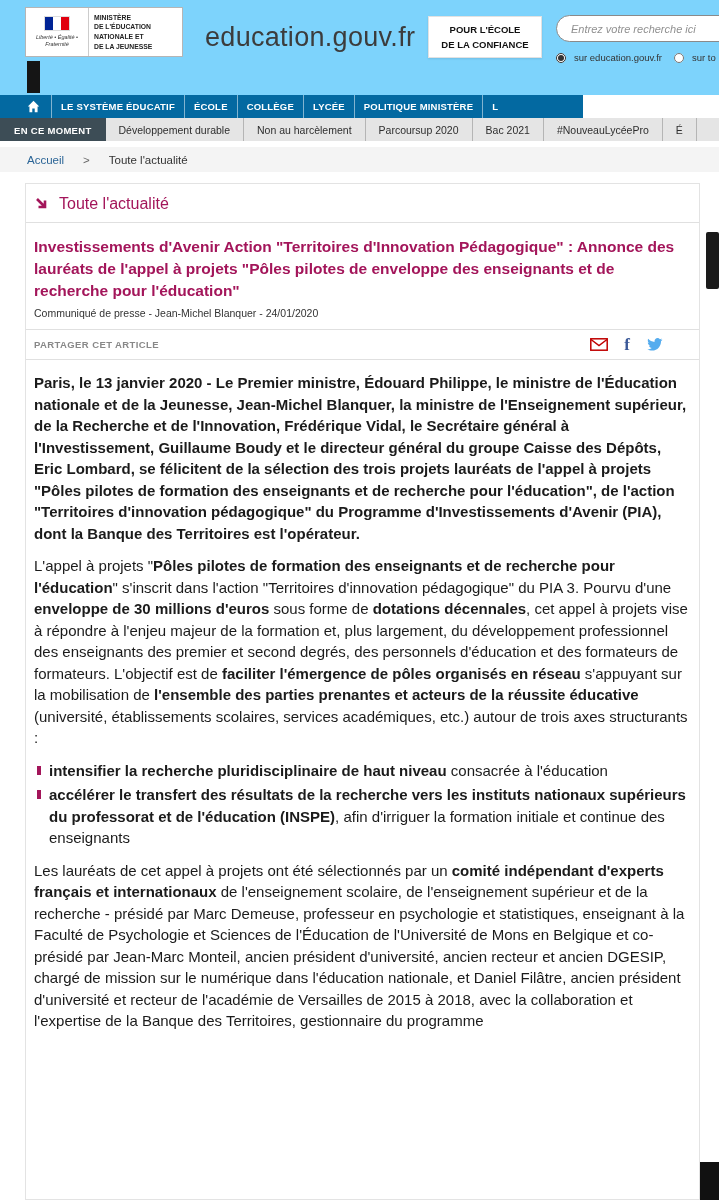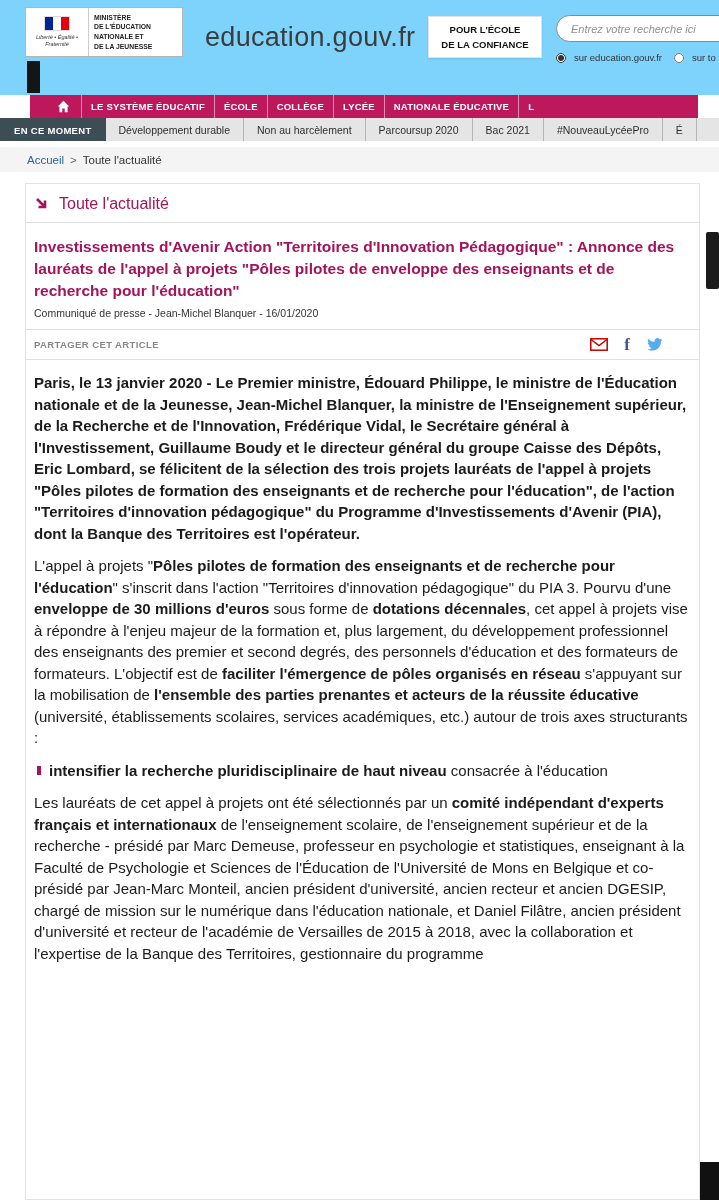--- a/index.html
+++ b/index.html
@@ -18,29 +18,29 @@
   .logo-right{flex:1;display:flex;align-items:center;padding:2px 5px;font-size:6.8px;font-weight:bold;color:#222;line-height:1.4;white-space:pre-line;}
   .dark-block{position:absolute;left:27px;top:61px;width:13px;height:32px;background:#151515;}
   .site-title{position:absolute;left:205px;top:22px;font-size:27px;color:#3c3c3c;letter-spacing:.3px;}
   .tagline{position:absolute;left:428px;top:16px;width:104px;padding:5px 4px;border:1px solid #e2e2e2;box-shadow:0 1px 2px rgba(0,0,0,.1);font-size:9.5px;font-weight:bold;text-align:center;white-space:pre-line;line-height:1.6;color:#111;background:#fff;}
   .search-input{position:absolute;left:556px;top:15px;width:240px;height:27px;border:1px solid #8a8a8a;border-radius:14px;padding:0 14px;font-size:11px;box-sizing:border-box;font-family:"Liberation Sans",sans-serif;outline:none;color:#333;}
   .search-input::placeholder{font-style:italic;color:#909090;}
   .scopes{position:absolute;left:556px;top:52px;display:flex;gap:12px;align-items:center;white-space:nowrap;font-size:9.5px;color:#333;}
   .scope{display:flex;align-items:center;gap:8px;}
   .scope input{width:10px;height:10px;margin:0;accent-color:#333;}
   
-  .main-nav{position:absolute;top:95px;left:0;width:668px;height:23px;background:#be185d;display:flex;align-items:stretch;overflow:hidden;white-space:nowrap;margin-left:30px;}
+  .main-nav{position:absolute;top:95px;left:0;width:583px;height:23px;background:#0369a1;display:flex;align-items:stretch;overflow:hidden;white-space:nowrap;}
   .nav-home{display:flex;align-items:center;padding:0 11px 0 27px;}
   .nav-item{color:#fff;font-weight:bold;font-size:9.5px;padding:0 9px;display:flex;align-items:center;border-left:1px solid rgba(255,255,255,.5);letter-spacing:.2px;}
   
   .topics{position:absolute;top:118px;left:0;width:719px;height:23px;background:#e5e5e5;display:flex;align-items:stretch;overflow:hidden;white-space:nowrap;}
   .topics-label{background:#3d4d56;color:#fff;font-weight:bold;font-size:9.5px;display:flex;align-items:center;padding:12px 14px;letter-spacing:.3px;}
   .topic-item{font-size:10.5px;color:#2e2e2e;display:flex;align-items:center;padding:0 13px;border-right:1px solid #b5b5b5;}
   
-  .breadcrumb{position:absolute;top:147px;left:0;width:719px;height:25px;background:#f4f4f4;display:flex;align-items:center;padding-left:27px;box-sizing:border-box;font-size:11.5px;gap:6px;}
+  .breadcrumb{position:absolute;top:147px;left:0;width:719px;height:25px;background:#f4f4f4;display:flex;align-items:center;padding-left:27px;box-sizing:border-box;font-size:11.5px;gap:19px;}
   .bc-home{color:#2a6496;text-decoration:none;}
   .bc-sep{color:#666;}
   .bc-current{color:#333;}
   
   .card{position:absolute;left:25px;right:19px;top:183px;bottom:0;border:1px solid #e3e3e3;background:#fff;overflow:hidden;box-sizing:border-box;}
   .section-head{display:flex;align-items:center;gap:9px;padding:11px 8px 9px;border-bottom:1px solid #e0e0e0;color:#a3155a;font-size:16px;}
   .article-title{margin:13px 8px 5px;color:#a3155a;font-weight:bold;font-size:15.5px;line-height:22px;}
   .article-meta{margin:0 8px 10px;font-size:10.5px;color:#333;}
   .share-row{display:flex;align-items:center;border-top:1px solid #e0e0e0;border-bottom:1px solid #e0e0e0;padding:6px 8px;}
   .share-label{font-size:9.5px;color:#888;font-weight:bold;letter-spacing:.4px;}
@@ -95,21 +95,21 @@
 <div class="main-nav">
   <div class="nav-home">
     <svg width="13" height="13" viewBox="0 0 16 16">
         <path fill="#fff" d="M8 1 L15 8 H13 V15 H9.5 V10.5 H6.5 V15 H3 V8 H1 Z"></path>
       </svg>
   </div>
   <div class="nav-item">LE SYSTÈME ÉDUCATIF</div>
   <div class="nav-item">ÉCOLE</div>
   <div class="nav-item">COLLÈGE</div>
   <div class="nav-item">LYCÉE</div>
-  <div class="nav-item">NATIONALE ÉDUCATIVE</div>
+  <div class="nav-item">POLITIQUE MINISTÈRE</div>
   <div class="nav-item">L</div>
 </div>
 
 <div class="topics">
   <div class="topics-label">EN CE MOMENT</div>
   <div class="topic-item">Développement durable</div>
   <div class="topic-item">Non au harcèlement</div>
   <div class="topic-item">Parcoursup 2020</div>
   <div class="topic-item">Bac 2021</div>
   <div class="topic-item">#NouveauLycéePro</div>
@@ -124,21 +124,21 @@
 
 <div class="card">
   <div class="section-head">
     <svg width="16" height="16" viewBox="0 0 16 16">
       <path d="M3 3 L11 11 M11 4.5 L11 11 L4.5 11" stroke="#a3155a" stroke-width="2.6" fill="none"></path>
     </svg>
     <span>Toute l'actualité</span>
   </div>
 
   <h1 class="article-title">Investissements d'Avenir  Action "Territoires d'Innovation Pédagogique" : Annonce des lauréats de l'appel à projets "Pôles pilotes de enveloppe des enseignants et de recherche pour l'éducation"</h1>
-  <div class="article-meta">Communiqué de presse - Jean-Michel Blanquer - 16/01/2020</div>
+  <div class="article-meta">Communiqué de presse - Jean-Michel Blanquer - 24/01/2020</div>
 
   <div class="share-row">
     <span class="share-label">PARTAGER CET ARTICLE</span>
     <span class="share-icons">
       <span class="icon-btn">
         <svg width="18" height="13" viewBox="0 0 18 13">
           <rect x="0.8" y="0.8" width="16.4" height="11.4" fill="none" stroke="#c00000" stroke-width="1.5"></rect>
           <path d="M1 1.5 L9 7.5 L17 1.5" fill="none" stroke="#c00000" stroke-width="1.5"></path>
         </svg>
       </span>
@@ -151,19 +151,20 @@
         </svg>
       </span>
     </span>
   </div>
 
   <div class="article-body">
     <p><b>Paris, le 13 janvier 2020 - Le Premier ministre, Édouard Philippe, le ministre de l'Éducation nationale et de la Jeunesse, Jean-Michel Blanquer, la ministre de l'Enseignement supérieur, de la Recherche et de l'Innovation, Frédérique Vidal, le Secrétaire général à l'Investissement, Guillaume Boudy et le directeur général du groupe Caisse des Dépôts, Eric Lombard, se félicitent de la sélection des trois projets lauréats de l'appel à projets "Pôles pilotes de formation des enseignants et de recherche pour l'éducation", de l'action "Territoires d'innovation pédagogique" du Programme d'Investissements d'Avenir (PIA), dont la Banque des Territoires est l'opérateur.</b></p>
     <p><span>L'appel à projets "</span><b>Pôles pilotes de formation des enseignants et de recherche pour l'éducation</b><span>" s'inscrit dans l'action "Territoires d'innovation pédagogique" du PIA 3. Pourvu d'une </span><b>enveloppe de 30 millions d'euros</b><span> sous forme de </span><b>dotations décennales</b><span>, cet appel à projets vise à répondre à l'enjeu majeur de la formation et, plus largement, du développement professionnel des enseignants des premier et second degrés, des personnels d'éducation et des formateurs de formateurs. L'objectif est de </span><b>faciliter l'émergence de pôles organisés en réseau</b><span> s'appuyant sur la mobilisation de </span><b>l'ensemble des parties prenantes et acteurs de la réussite éducative</b><span> (université, établissements scolaires, services académiques, etc.) autour de trois axes structurants :</span></p>
     <ul>
       <li><b>intensifier la recherche pluridisciplinaire de haut niveau</b><span> consacrée à l'éducation</span></li>
+      <li><b>accélérer le transfert des résultats de la recherche vers les instituts nationaux supérieurs du professorat et de l'éducation (INSPE)</b><span>, afin d'irriguer la formation initiale et continue des enseignants</span></li>
     </ul>
     <p><span>Les lauréats de cet appel à projets ont été sélectionnés par un </span><b>comité indépendant d'experts français et internationaux</b><span> de l'enseignement scolaire, de l'enseignement supérieur et de la recherche - présidé par Marc Demeuse, professeur en psychologie et statistiques, enseignant à la Faculté de Psychologie et Sciences de l'Éducation de l'Université de Mons en Belgique et co-présidé par Jean-Marc Monteil, ancien président d'université, ancien recteur et ancien DGESIP, chargé de mission sur le numérique dans l'éducation nationale, et Daniel Filâtre, ancien président d'université et recteur de l'académie de Versailles de 2015 à 2018, avec la collaboration et l'expertise de la Banque des Territoires, gestionnaire du programme</span></p>
   </div>
 </div>
 
 <div class="scroll-thumb"></div>
 <div class="scroll-bottom"></div>
 
 </body></html>

